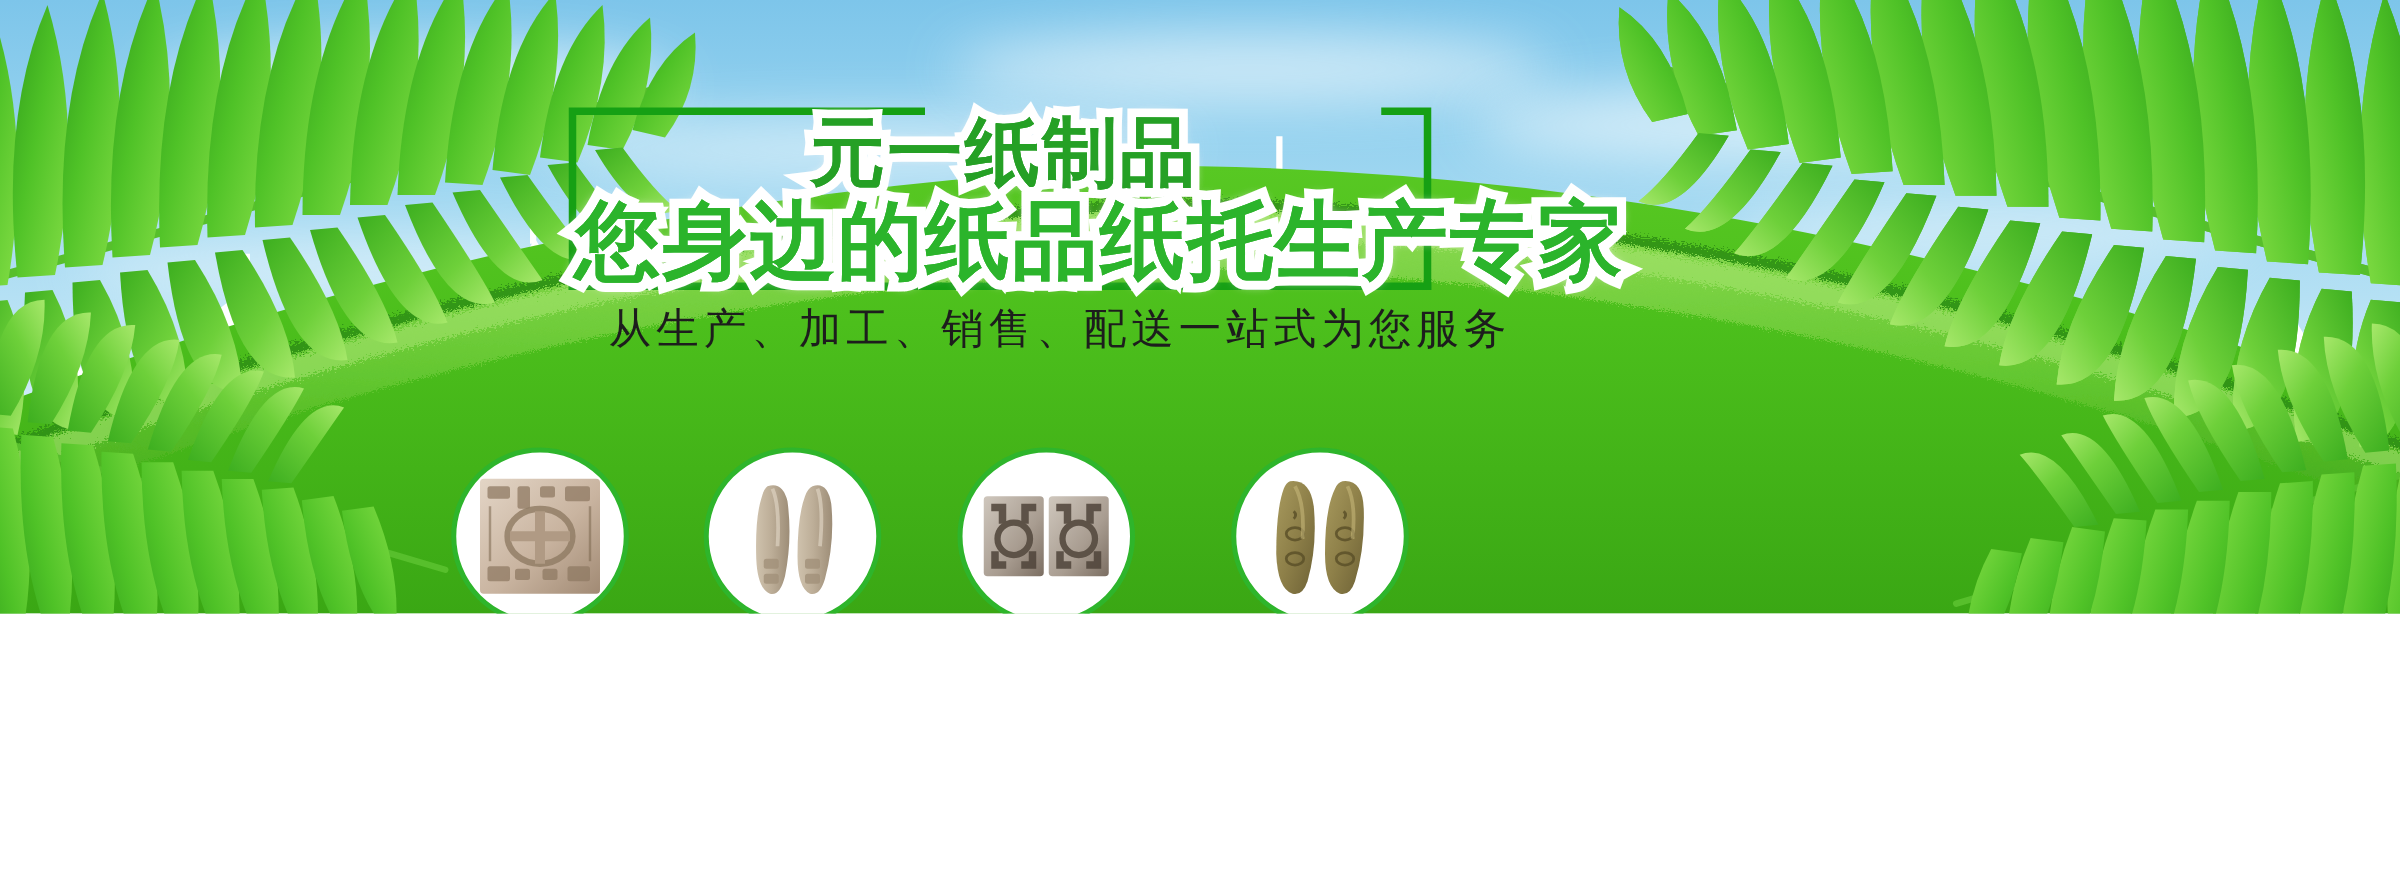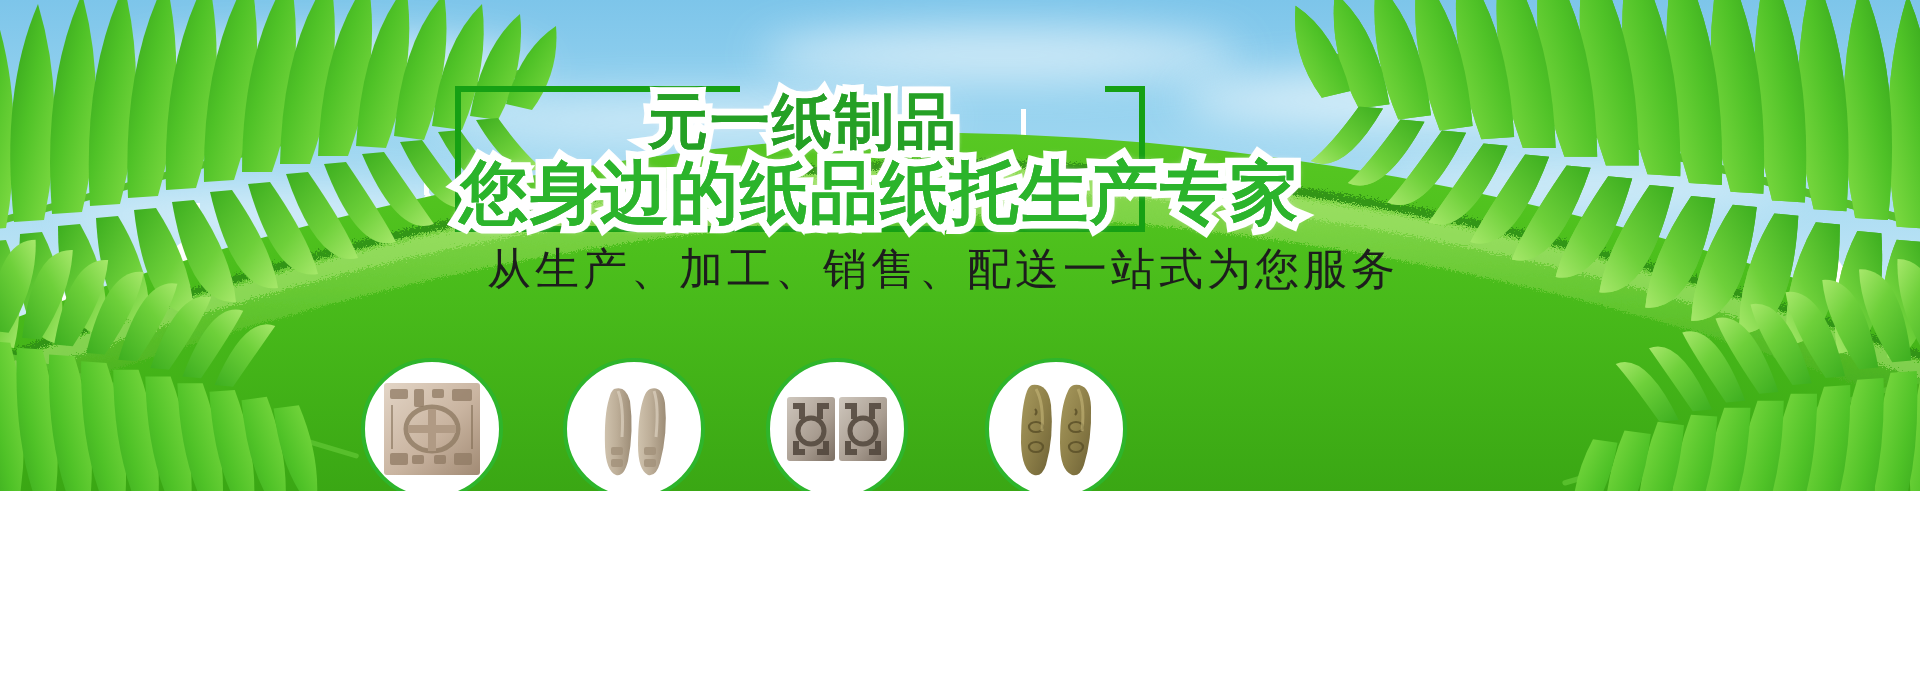--- a/index.html
+++ b/index.html
@@ -62,21 +62,21 @@
     paint-order:stroke fill;
     text-shadow:0 0 12px #fff,0 0 10px #fff,0 0 8px #fff;
     z-index:6;
   }
   #title-sub-fill{
     left:460px;top:148px;font-size:68px;color:#2bb42b;z-index:7;
   }
 
   #tagline{
     position:absolute;left:487px;top:240px;
-    font-size:44px;color:#1d1d1d;letter-spacing:4px;
+    font-size:34px;color:#1d1d1d;letter-spacing:4px;
     white-space:nowrap;z-index:8;
     font-family:Liberation Serif, serif;
   }
 
   
   .pcircle{
     position:absolute;
     width:142px;height:142px;border-radius:50%;
     background:#ffffff;
     border:4px solid #2eb52b;

